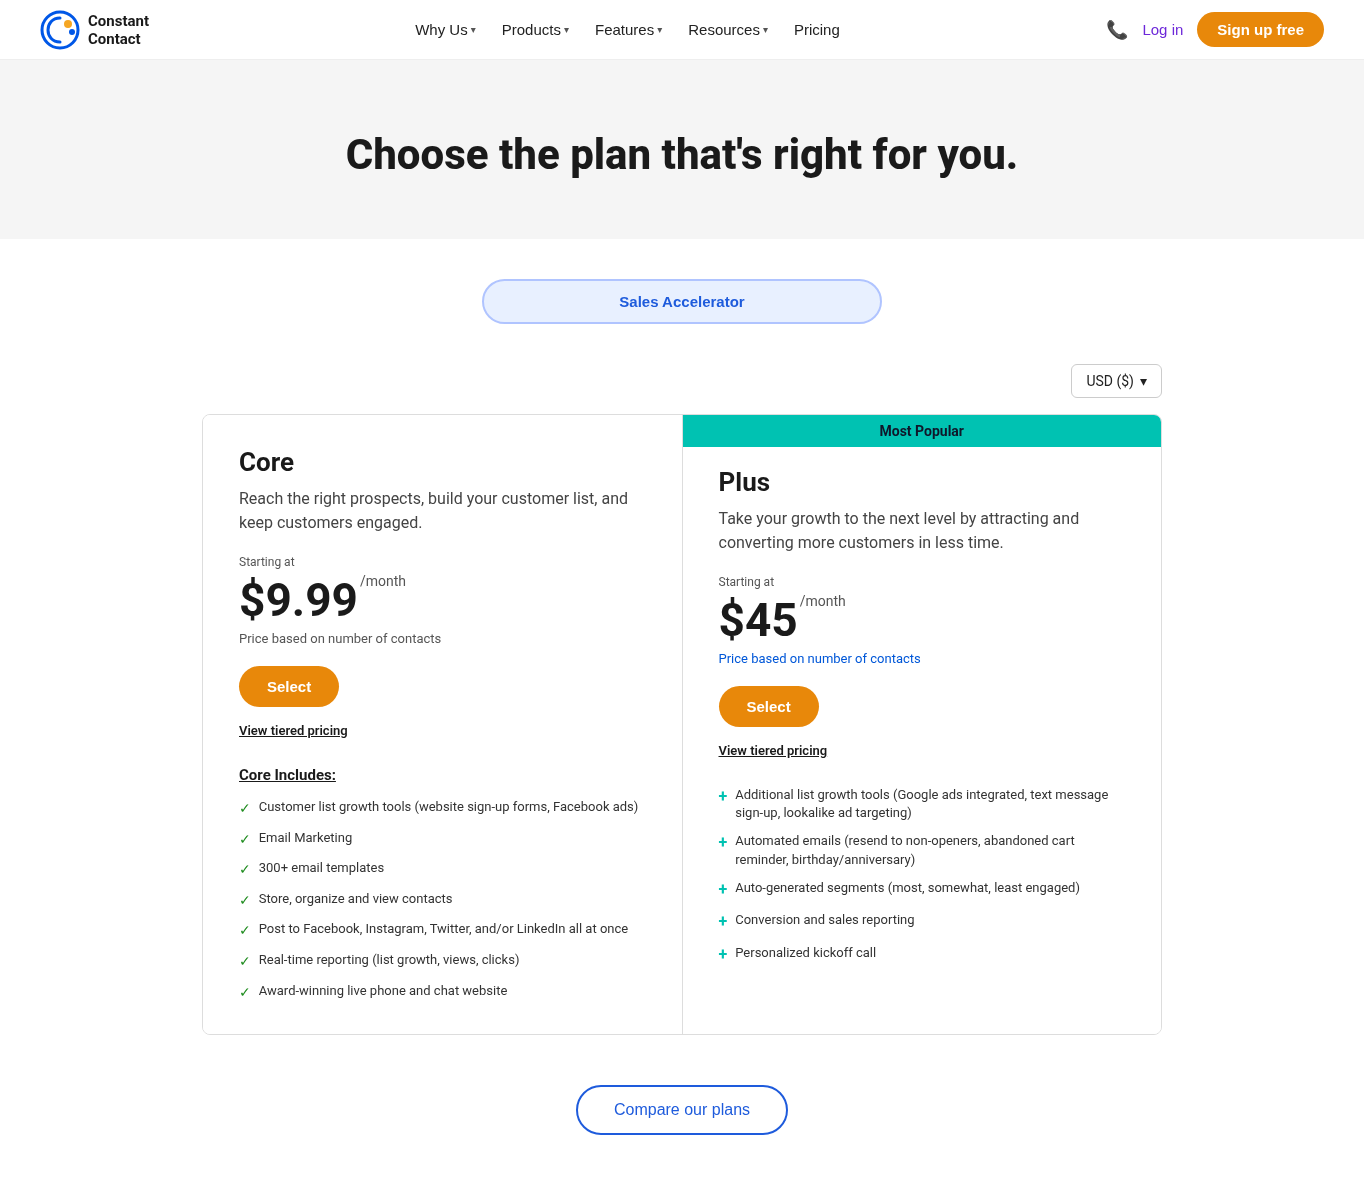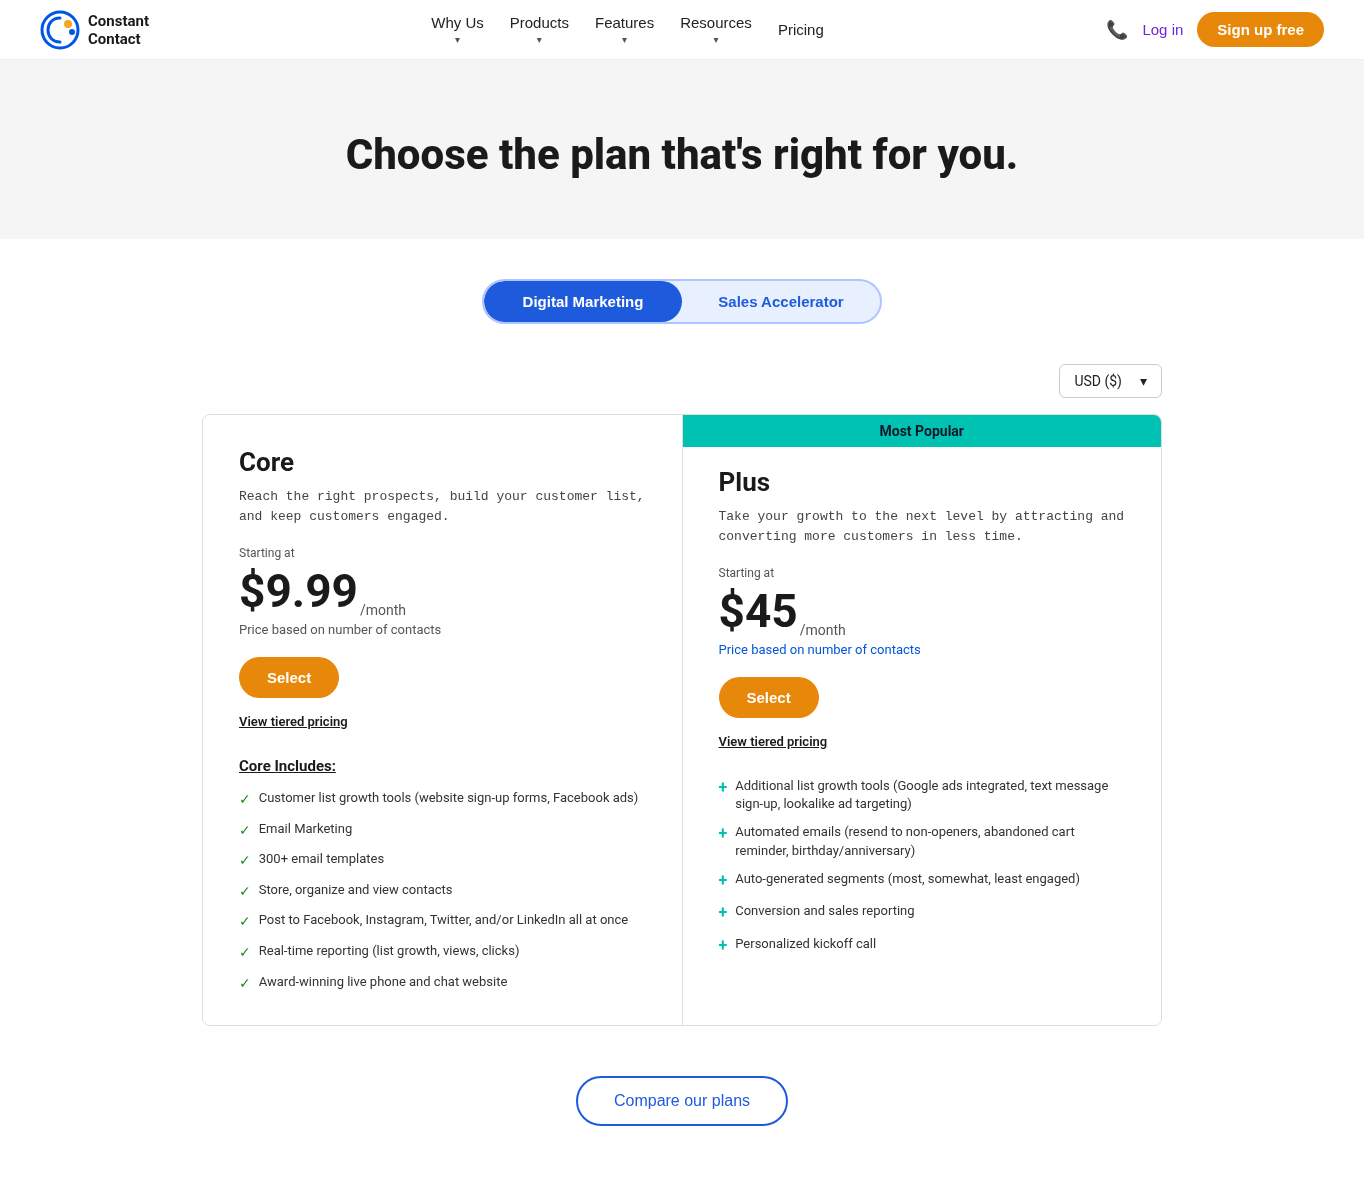--- a/index.html
+++ b/index.html
@@ -11,21 +11,21 @@
       padding: 0 40px; height: 60px; background: #fff;
       border-bottom: 1px solid #eee; position: sticky; top: 0; z-index: 100;
     }
     .navbar-logo { display: flex; align-items: center; gap: 8px; text-decoration: none; }
     .logo-icon { width: 40px; height: 40px; }
     .logo-text { font-size: 15px; font-weight: 700; color: #1a1a1a; line-height: 1.2; }
     .nav-links { display: flex; align-items: center; gap: 6px; }
     .nav-item {
       display: flex; align-items: center; gap: 3px;
       padding: 6px 10px; font-size: 15px; font-weight: 500; color: #222;
-      cursor: pointer; border: none; background: none; text-decoration: none; flex-direction: column;
+      cursor: pointer; border: none; background: none; text-decoration: none;
     }
     .chevron-down { font-size: 10px; color: #555; }
     .nav-right { display: flex; align-items: center; gap: 14px; }
     .phone-icon { font-size: 18px; color: #555; cursor: pointer; }
     .btn-login { font-size: 15px; font-weight: 500; color: #6d28d9; cursor: pointer; background: none; border: none; }
     .btn-signup {
       background: #e8880a; color: #fff; border: none; border-radius: 25px;
       padding: 9px 20px; font-size: 15px; font-weight: 600; cursor: pointer;
     }
 
@@ -50,43 +50,43 @@
     }
     .tab-btn.active { background: #1e5bdc; color: #fff; border-radius: 28px; }
     .tab-btn.inactive { background: transparent; color: #1e5bdc; }
 
     
     .currency-row {
       display: flex; justify-content: flex-end; max-width: 960px;
       margin: 0 auto 16px;
     }
     .currency-select {
-      display: flex; align-items: center; gap: 18px;
+      display: flex; align-items: center; gap: 6px;
       border: 1px solid #ccc; border-radius: 6px; padding: 8px 14px;
       font-size: 14px; cursor: pointer; background: #fff;
     }
 
     
     .cards-container {
       display: flex; gap: 0; max-width: 960px; margin: 0 auto;
       border: 1px solid #ddd; border-radius: 8px; overflow: hidden;
     }
     .card { flex: 1; padding: 32px 36px; background: #fff; }
     .card.popular { border-left: 1px solid #ddd; position: relative; }
     .most-popular-banner {
       position: absolute; top: 0; left: 0; right: 0;
       background: #00c2b2; color: #0f172a; text-align: center;
       font-size: 14px; font-weight: 700; padding: 8px;
     }
     .card.popular { padding-top: 52px; }
 
     .plan-name { font-size: 26px; font-weight: 700; margin-bottom: 10px; color: #1a1a1a; }
-    .plan-desc { font-size: 13px; color: #444; margin-bottom: 20px; line-height: 1.5; font-family: Liberation Mono, monospace; }
+    .plan-desc { font-size: 16px; color: #444; margin-bottom: 20px; line-height: 1.5; }
     .starting-at { font-size: 12px; color: #555; margin-bottom: 4px; }
-    .price-row { display: flex; align-items: flex-end; gap: 2px; margin-bottom: 4px; }
+    .price-row { display: flex; align-items: flex-start; gap: 2px; margin-bottom: 4px; }
     .price-amount { font-size: 46px; font-weight: 700; color: #1a1a1a; }
     .price-period { font-size: 14px; color: #555; }
     .price-note { font-size: 13px; color: #555; margin-bottom: 20px; }
     .price-note.plus { color: #0057d8; }
 
     .btn-select {
       background: #e8880a; color: #fff; border: none; border-radius: 25px;
       padding: 12px 28px; font-size: 15px; font-weight: 600; cursor: pointer;
       margin-bottom: 16px;
     }
@@ -159,21 +159,20 @@
 </nav>
 
 <section class="hero">
   <h1>Choose the plan that's right for you.</h1>
 </section>
 
 <main class="main">
 
   <div class="tab-switcher">
     <div class="tab-container">
-      <button class="tab-btn active">Digital Marketing</button>
       <button class="tab-btn inactive">Sales Accelerator</button>
     </div>
   </div>
 
   <div class="currency-row">
     <div class="currency-select">
       <span>USD ($)</span>
       <span>▾</span>
     </div>
   </div>

